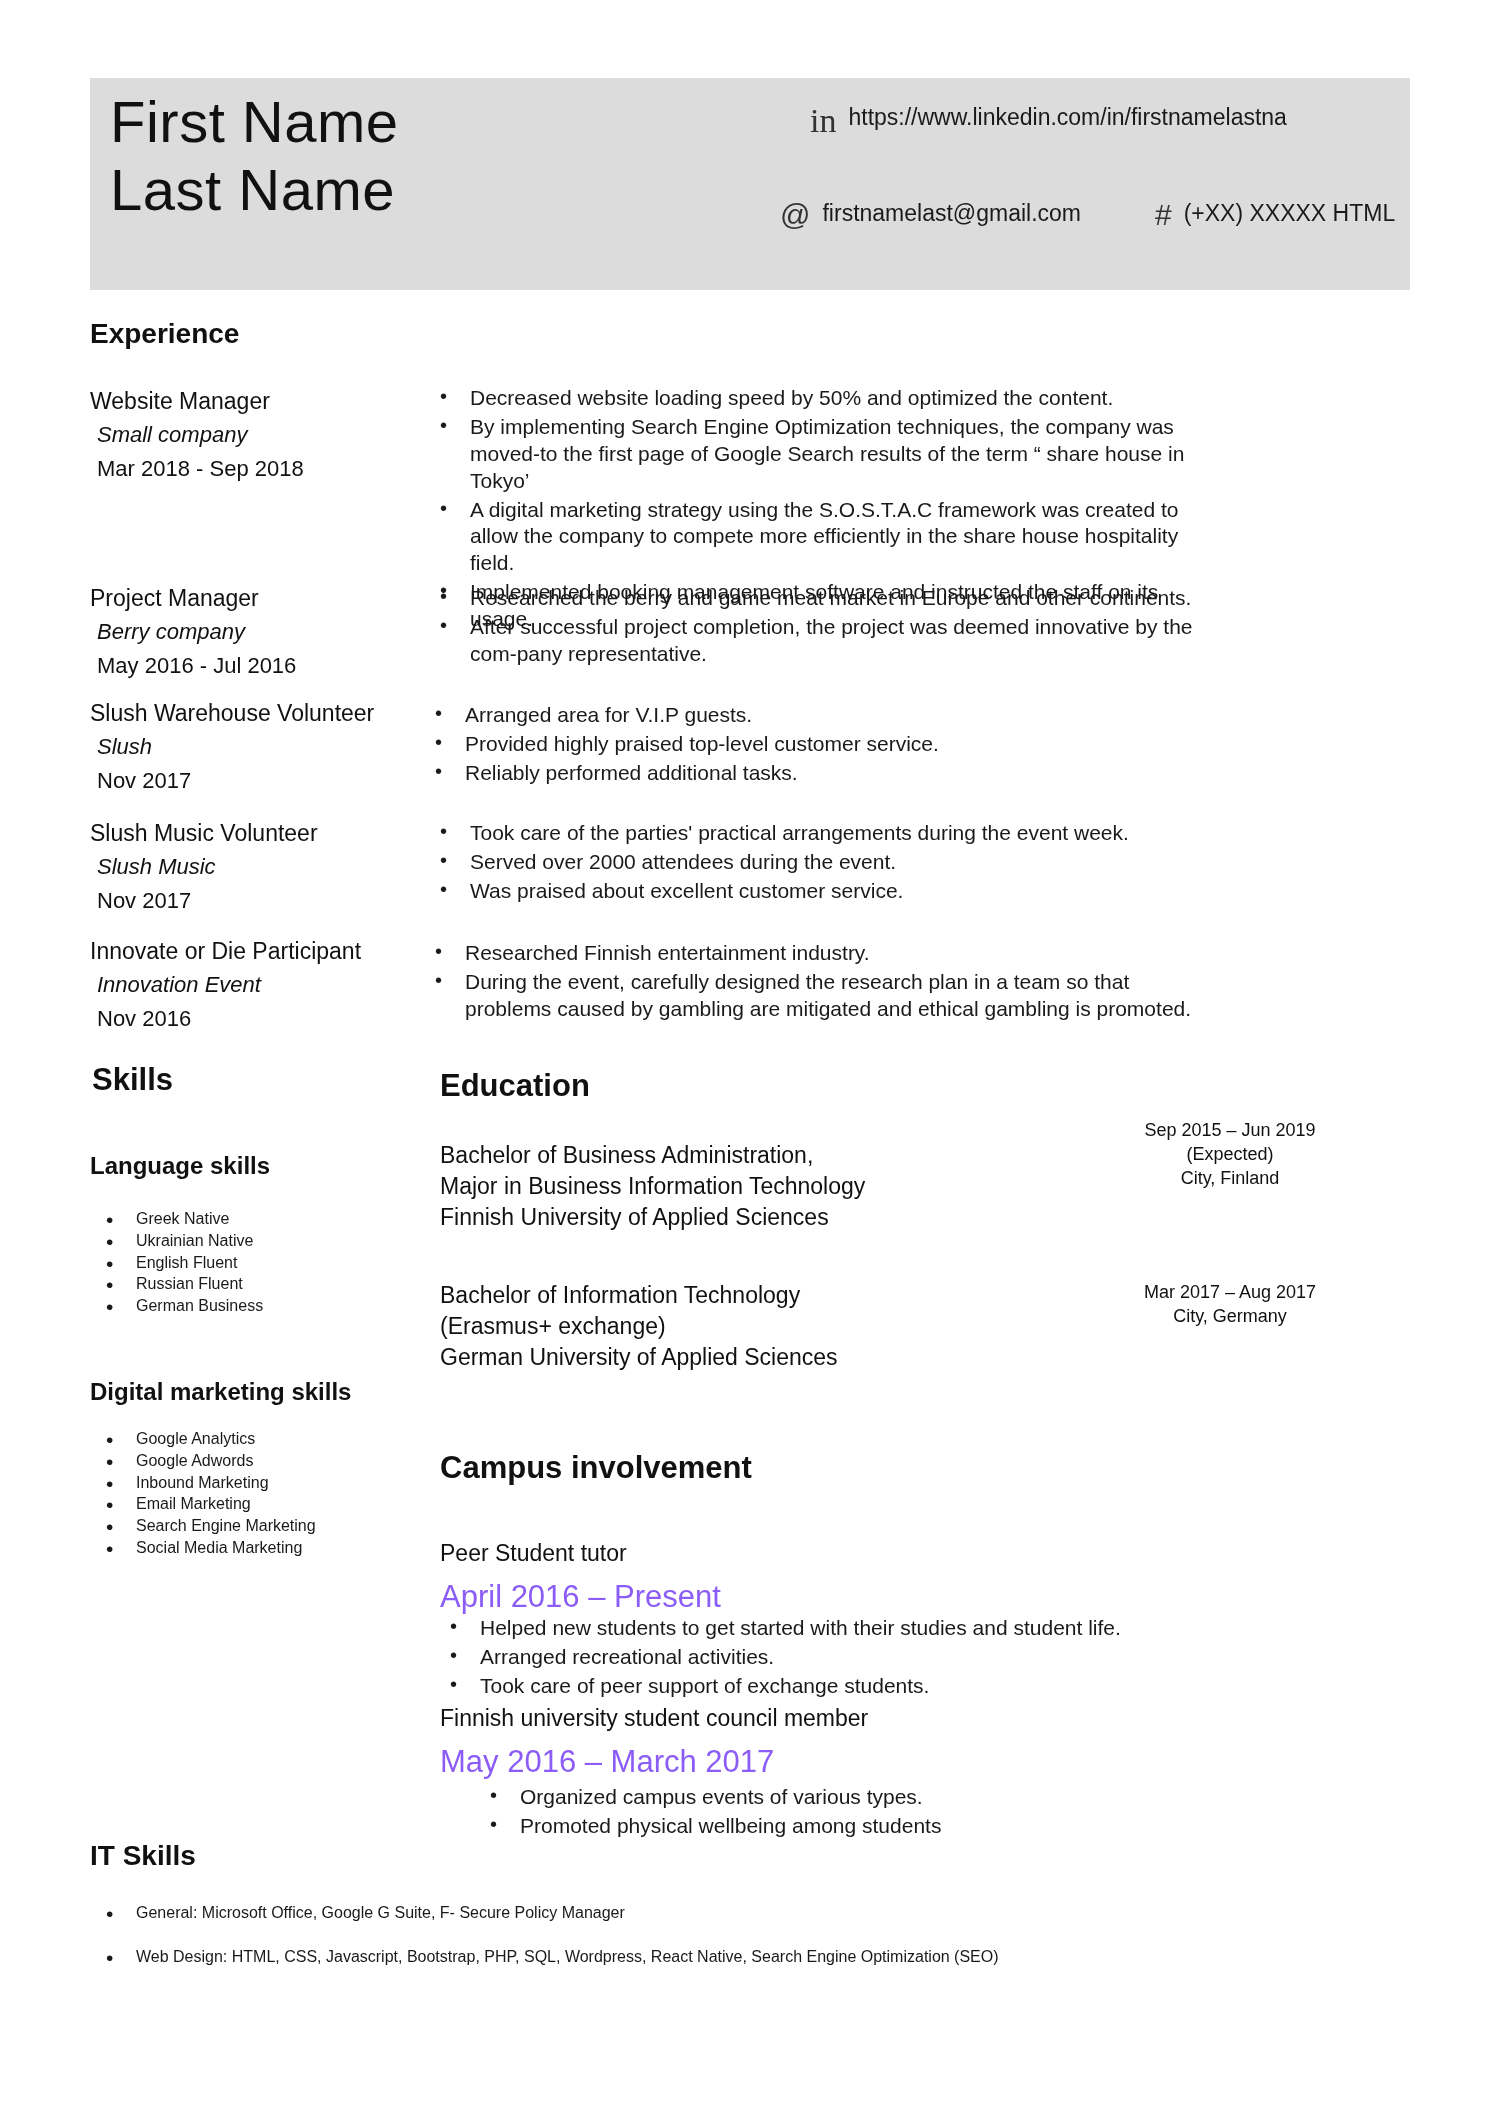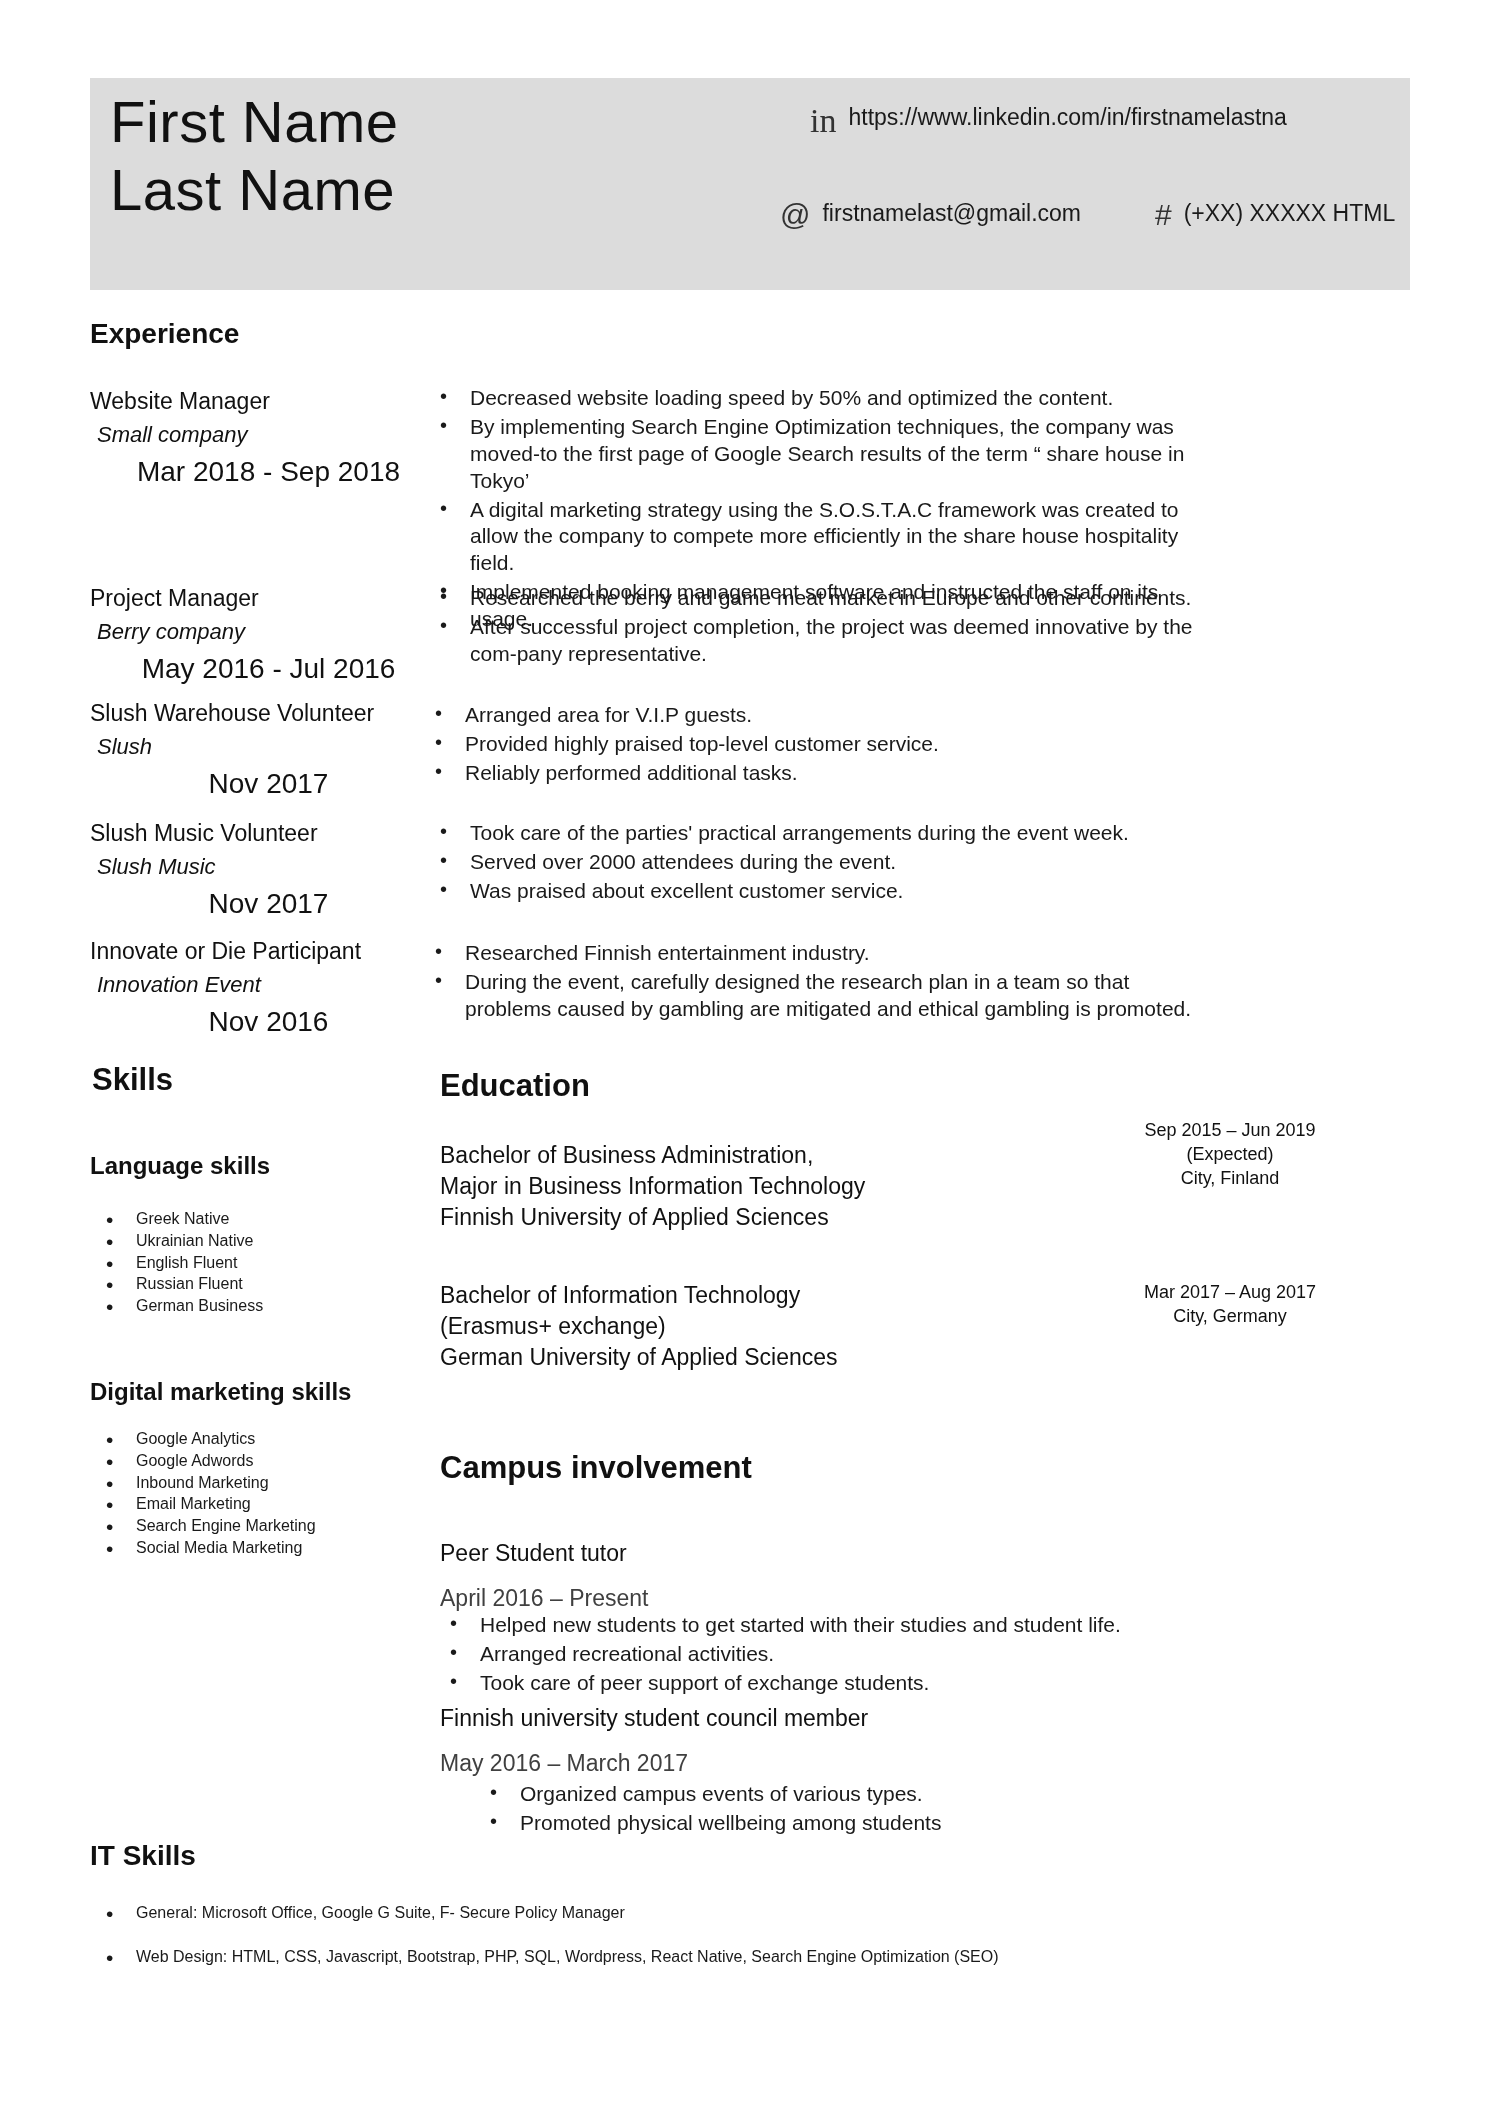--- a/index.html
+++ b/index.html
@@ -96,25 +96,24 @@
     white-space: nowrap;
   }
   .exp-company {
     font-size: 22px;
     color: #111;
     padding-left: 7px;
     margin-top: 7px;
     font-style: italic;
   }
   .exp-date {
-    font-size: 28px;
+    font-size: 22px;
     color: #111;
     padding-left: 7px;
     margin-top: 8px;
-    text-align: center;
   }
   ul.bullets {
     margin: 0;
     padding: 0;
     list-style: none;
   }
   ul.bullets li {
     position: relative;
     padding-left: 40px;
     font-size: 21px;
@@ -179,23 +178,23 @@
     line-height: 1.34;
     color: #111;
   }
 
   
   .camp-title {
     font-size: 23px;
     color: #111;
   }
   .camp-date {
-    font-size: 23px;
-    color: #404040;
-    margin-top: 18px;
+    font-size: 31px;
+    color: #8b5cf6;
+    margin-top: 12px;
   }
 
   
   .it-list li {
     padding-left: 46px;
     font-size: 22px;
     line-height: 1.3;
     margin-bottom: 22px;
   }
   .it-list li:before {

